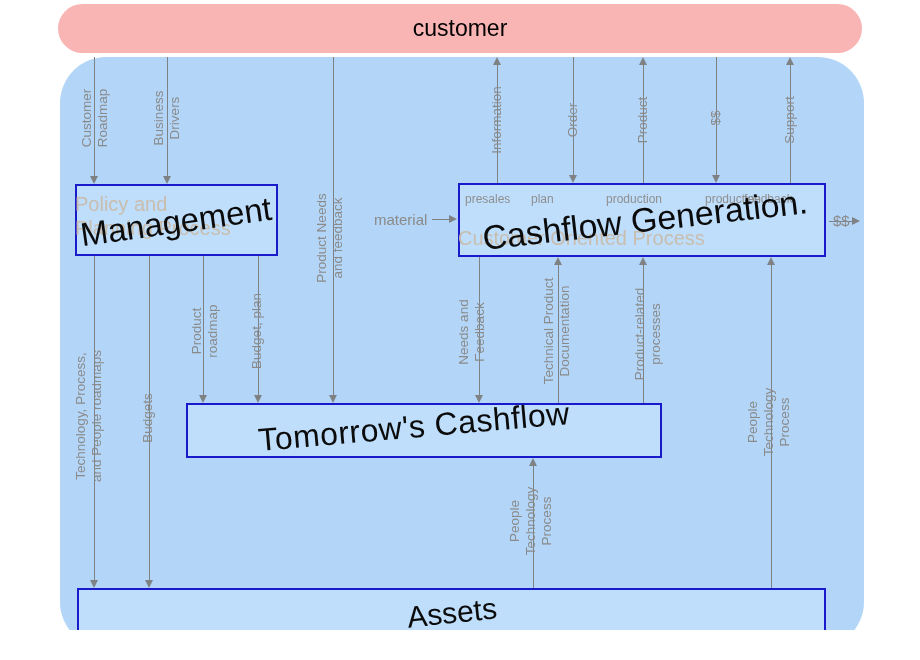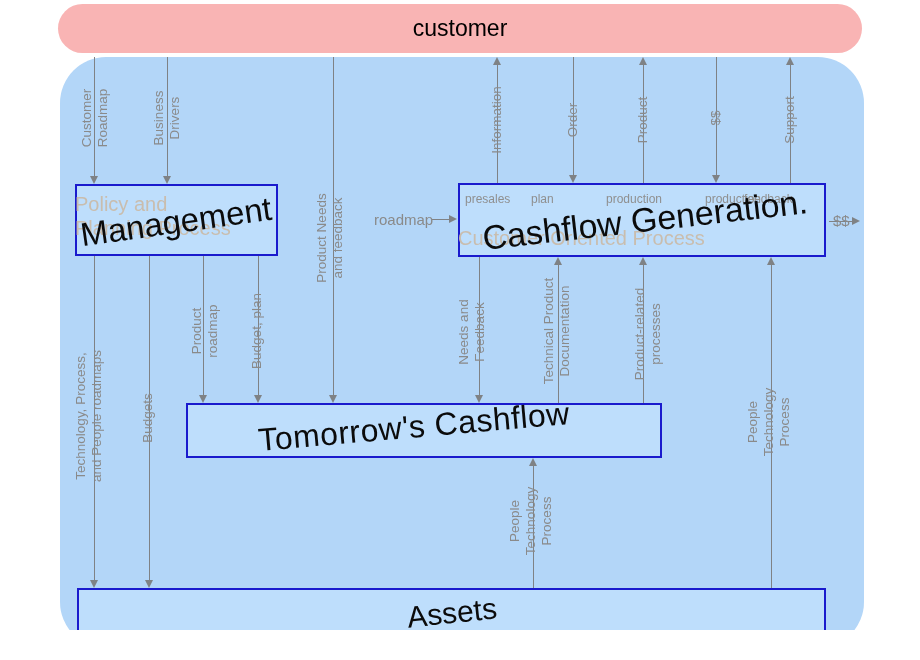--- a/index.html
+++ b/index.html
@@ -125,16 +125,16 @@
 Documentation</div>
   <div class="vlabel" style="left:648px;top:334px;">Product-related
 processes</div>
   <div class="vlabel" style="left:531px;top:521px;">People
 Technology
 Process</div>
   <div class="vlabel" style="left:769px;top:422px;">People
 Technology
 Process</div>
 
-  <div class="hlabel" style="left:374px;top:211px;">roadmap</div>
+  <div class="hlabel" style="left:374px;top:211px;">material</div>
   <div class="hlabel" style="left:833px;top:212px;">$$</div>
 
 </div>
 
 </body></html>

